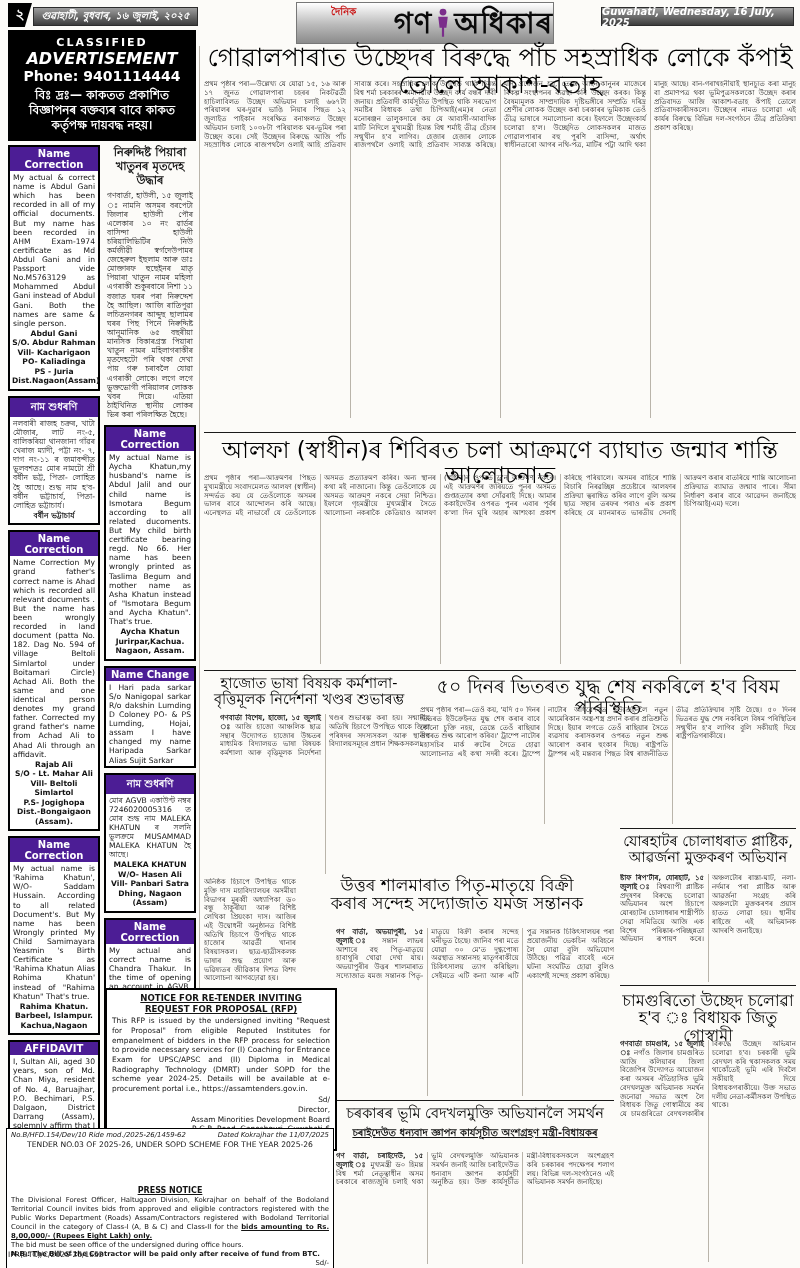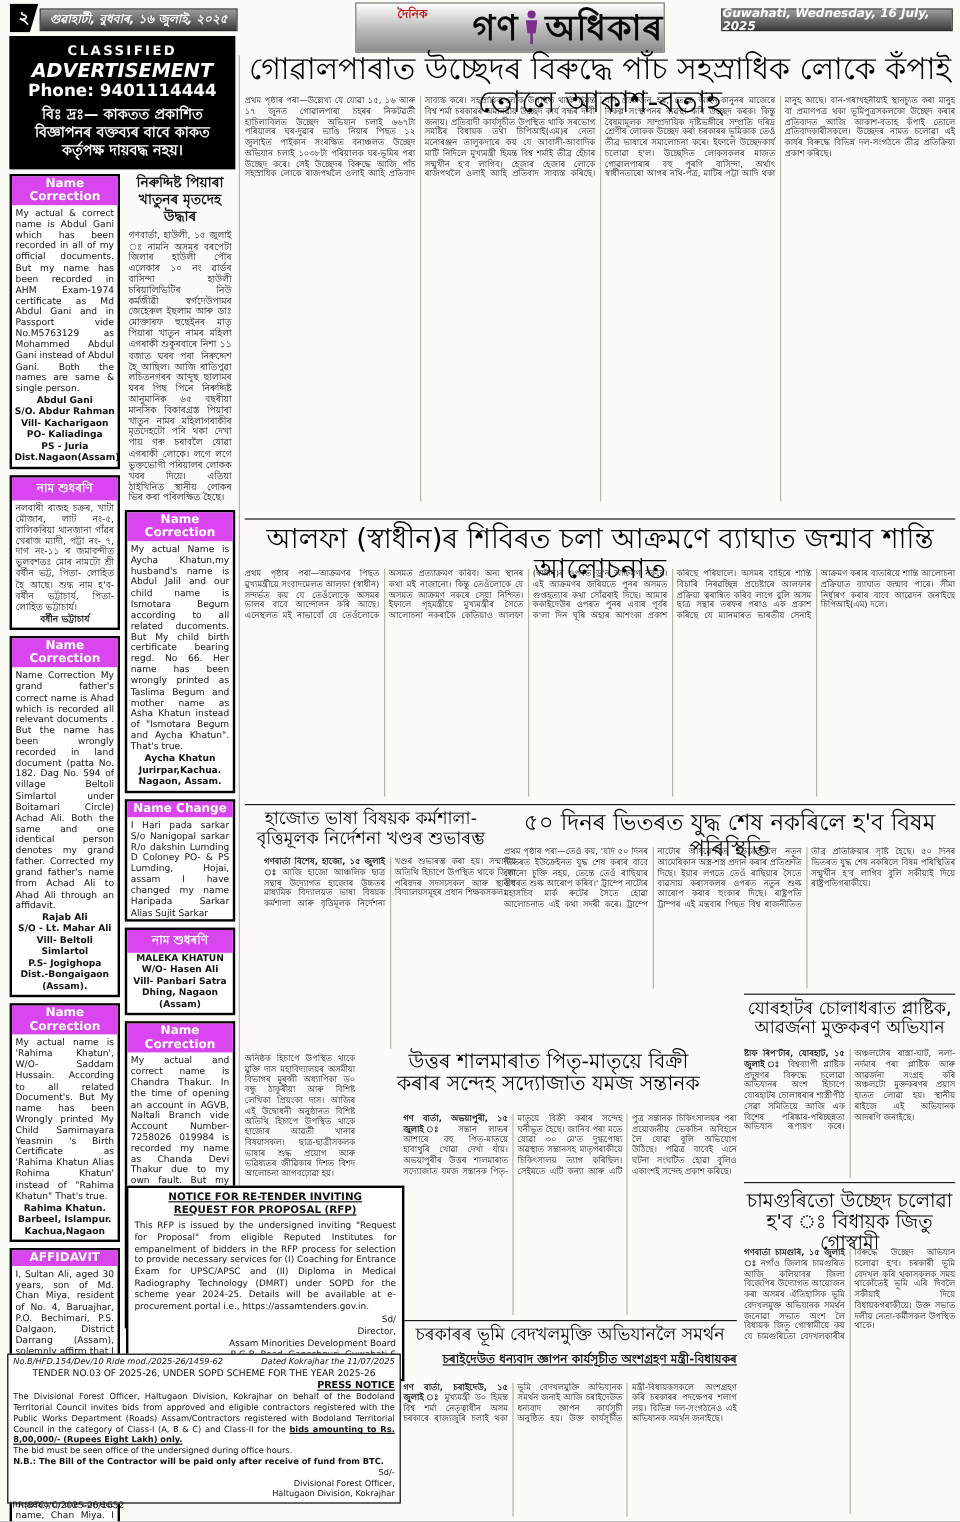--- a/index.html
+++ b/index.html
@@ -19,40 +19,40 @@
   
   .cbox{background:#000;color:#fff;border:2px solid #000;text-align:center;padding:4px 2px 6px;}
   .cbox .l1{font-size:11px;font-weight:bold;letter-spacing:2px;}
   .cbox .l2{font-size:16px;font-weight:bold;font-style:italic;}
   .cbox .l3{font-size:14px;font-weight:bold;}
   .cbox .l4{font-size:12px;font-weight:bold;line-height:1.25;margin-top:4px;}
   .adcols{display:flex;gap:4px;margin-top:4px;}
   .adcol{width:92px;display:flex;flex-direction:column;}
   .adblk{border:2px solid #000;margin-bottom:5px;background:#fff;}
   .adblk.noborder{border:none;background:transparent;}
-  .adhead{background:#d946ef;color:#fff;text-align:center;font-weight:bold;font-size:10px;padding:1px 0;}
+  .adhead{background:#4c1d95;color:#fff;text-align:center;font-weight:bold;font-size:10px;padding:1px 0;}
   .adtext{font-size:7.6px;line-height:1.2;text-align:justify;padding:2px 3px 1px;}
   .adsig{font-size:7.6px;line-height:1.25;text-align:center;font-weight:bold;padding:0 2px 3px;}
   .asnews-t{font-weight:bold;font-size:11.5px;line-height:1.2;text-align:center;padding:1px 0 2px;}
   
   .headline{font-weight:normal;text-align:center;line-height:1.08;color:#000;}
   .bodytext{font-size:7px;line-height:1.25;text-align:justify;column-gap:8px;column-rule:1px solid #b9b4aa;overflow:hidden;}
   .dl{font-weight:bold;}
   .rule-h{background:#1a1a1a;height:1px;}
   .rule-v{background:#b9b4aa;width:1px;}
   .subhead-u{font-weight:bold;text-decoration:underline;text-align:center;}
   
   .rfpbox{border:2px solid #000;background:#fff;padding:3px 5px;font-size:7.4px;line-height:1.3;}
   .rfpbox .t{font-weight:bold;text-decoration:underline;text-align:center;font-size:8.6px;line-height:1.25;}
   .rfpbox .b{text-align:justify;margin-top:2px;}
   .rfpbox .s{text-align:right;margin-top:2px;line-height:1.3;}
   .pressbox{border:1.5px solid #000;background:#fff;padding:2px 4px;font-size:6.9px;line-height:1.3;}
   .pressbox .refrow{display:flex;justify-content:space-between;font-style:italic;}
   .pressbox .t1{font-weight:normal;text-align:center;font-size:7.6px;}
-  .pressbox .t2{font-weight:bold;text-decoration:underline;text-align:right;font-size:8px;}
+  .pressbox .t2{font-weight:bold;text-decoration:underline;text-align:center;font-size:8px;margin-top:36px;}
   .pressbox .b{text-align:justify;}
   .bu{font-weight:bold;text-decoration:underline;}
   .smallref{font-size:7.5px;font-weight:normal;}
 </style>
 </head>
 <body>
 
 <div class="page">
 
   <div class="abs pgbadge" style="left:8px;top:3px;width:24px;height:24px;">
@@ -139,20 +139,21 @@
           <div class="adsig pre">Aycha Khatun
 Jurirpar,Kachua.
 Nagaon, Assam.</div>
         </div>
         <div class="adblk">
           <div class="adhead">Name Change</div>
           <div class="adtext">I Hari pada sarkar S/o Nanigopal sarkar R/o dakshin Lumding D Coloney PO- &amp; PS Lumding, Hojai, assam I have changed my name Haripada Sarkar Alias Sujit Sarkar</div>
         </div>
         <div class="adblk">
           <div class="adhead">নাম শুধৰণি</div>
+          <div class="adtext">মোৰ AGVB একাউণ্ট নম্বৰ 7246020005316 ত মোৰ শুদ্ধ নাম MALEKA KHATUN ৰ সলনি ভুলক্ৰমে MUSAMMAD MALEKA KHATUN হৈ আছে।</div>
           <div class="adsig pre">MALEKA KHATUN
 W/O- Hasen Ali
 Vill- Panbari Satra
 Dhing, Nagaon (Assam)</div>
         </div>
         <div class="adblk">
           <div class="adhead">Name Correction</div>
           <div class="adtext">My actual and correct name is Chandra Thakur. In the time of opening an account in AGVB, Naltali Branch vide Account Number- 7258026 019984 is recorded my name as Chanda Devi Thakur due to my own fault. But my actual and correct name is Chandra Thakur according to my all documents.</div>
           <div class="adsig pre">W/o: Manju Thakur
 Vill- 1No Bhurbandha
@@ -220,21 +221,21 @@
     <div class="headline pre" style="font-size:16px;">চামগুৰিতো উচ্ছেদ চলোৱা
 হ'ব ঃ বিধায়ক জিতু গোস্বামী</div>
   </div>
   <div class="abs bodytext" style="left:620px;top:1040px;width:176px;height:222px;column-count:2;">
     <span class="dl">গণবাৰ্তা চামগুৰি, ১৫ জুলাই ঃ</span>
     <span>নগাঁও জিলাৰ চামগুৰিত আজি কলিয়াবৰ জিলা বিজেপিৰ উদ্যোগত আয়োজন কৰা অসমৰ ঐতিহাসিক ভূমি বেদখলমুক্ত অভিযানক সমৰ্থন জনোৱা সভাত অংশ লৈ বিধায়ক জিতু গোস্বামীয়ে কয় যে চামগুৰিতো বেদখলকাৰীৰ বিৰুদ্ধে উচ্ছেদ অভিযান চলোৱা হ'ব। চৰকাৰী ভূমি বেদখল কৰি থকাসকলক সময় থাকোঁতেই ভূমি এৰি দিবলৈ সকীয়াই দিয়ে বিধায়কগৰাকীয়ে। উক্ত সভাত দলীয় নেতা-কৰ্মীসকল উপস্থিত থাকে।</span>
   </div>
 
   <div class="abs" style="left:336px;top:1106px;width:278px;">
     <div class="headline" style="font-size:14.5px;">চৰকাৰৰ ভূমি বেদখলমুক্তি অভিযানলৈ সমৰ্থন</div>
-    <div class="subhead-u" style="font-size:10px;margin-top:3px;text-align:right;">চৰাইদেউত ধন্যবাদ জ্ঞাপন কাৰ্যসূচীত অংশগ্ৰহণ মন্ত্ৰী-বিধায়কৰ</div>
+    <div class="subhead-u" style="font-size:10px;margin-top:3px;">চৰাইদেউত ধন্যবাদ জ্ঞাপন কাৰ্যসূচীত অংশগ্ৰহণ মন্ত্ৰী-বিধায়কৰ</div>
   </div>
   <div class="abs bodytext" style="left:336px;top:1152px;width:278px;height:112px;column-count:3;">
     <span class="dl">গণ বাৰ্তা, চৰাইদেউ, ১৫ জুলাই ঃ</span>
     <span>মুখ্যমন্ত্ৰী ড০ হিমন্ত বিশ্ব শৰ্মা নেতৃত্বাধীন অসম চৰকাৰে ৰাজ্যজুৰি চলাই থকা ভূমি বেদখলমুক্তি অভিযানক সমৰ্থন জনাই আজি চৰাইদেউত ধন্যবাদ জ্ঞাপন কাৰ্যসূচী অনুষ্ঠিত হয়। উক্ত কাৰ্যসূচীত মন্ত্ৰী-বিধায়কসকলে অংশগ্ৰহণ কৰি চৰকাৰৰ পদক্ষেপৰ শলাগ লয়। বিভিন্ন দল-সংগঠনেও এই অভিযানক সমৰ্থন জনাইছে।</span>
   </div>
 
   <div class="abs rfpbox" style="left:105px;top:988px;width:218px;">
     <div class="t pre">NOTICE FOR RE-TENDER INVITING
 REQUEST FOR PROPOSAL (RFP)</div>
     <div class="b">This RFP is issued by the undersigned inviting "Request for Proposal" from eligible Reputed Institutes for empanelment of bidders in the RFP process for selection to provide necessary services for (I) Coaching for Entrance Exam for UPSC/APSC and (II) Diploma in Medical Radiography Technology (DMRT) under SOPD for the scheme year 2024-25. Details will be available at e-procurement portal i.e., https://assamtenders.gov.in.</div>

